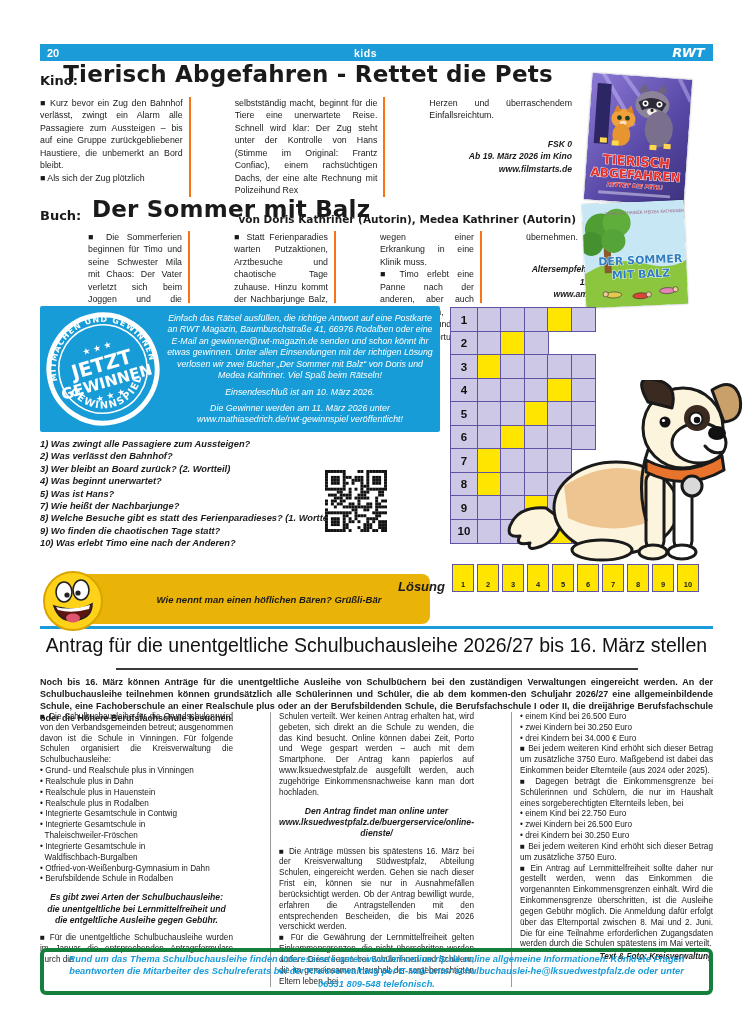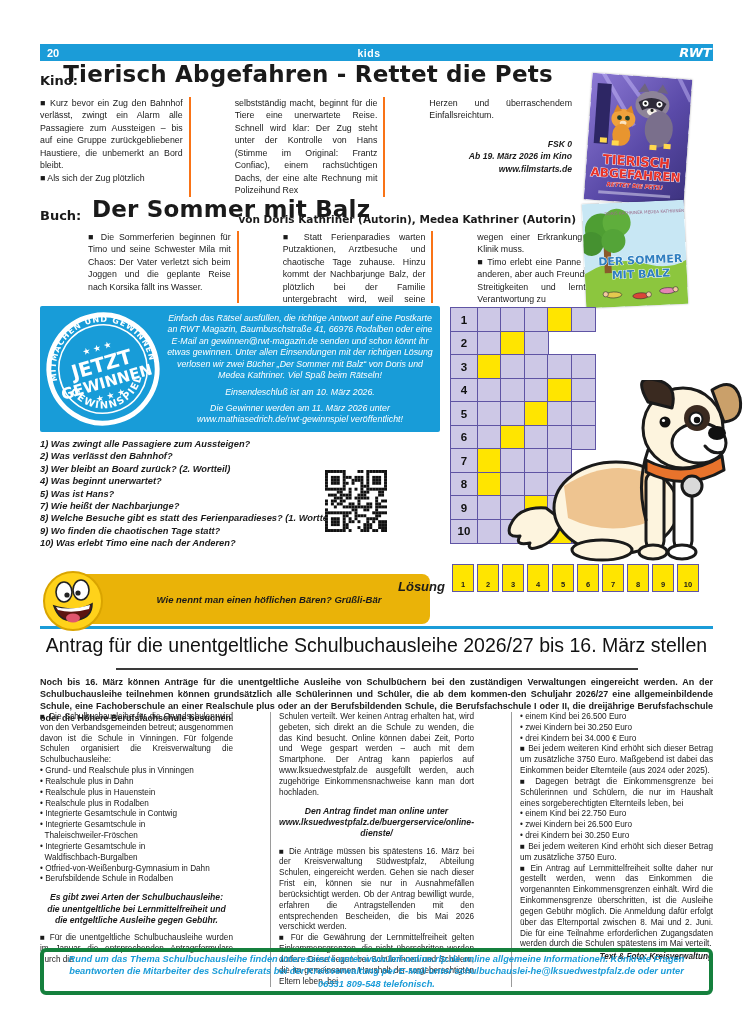--- a/index.html
+++ b/index.html
@@ -6,21 +6,21 @@
   .page{position:relative;width:753px;height:1024px;background:#ffffff;margin:0 auto;
         font-family:"Liberation Sans",sans-serif;color:#1a1a1a;overflow:hidden;}
   .abs{position:absolute;}
   .ml{white-space:pre-line;}
 
   
   .hbar{left:40px;top:44px;width:673px;height:17px;background:#1b9cd8;color:#fff;
         display:flex;align-items:center;}
   .hnum{font-size:11px;font-weight:bold;padding-left:7px;width:40px;}
   .hkids{flex:1;text-align:center;font-size:10.5px;font-weight:bold;letter-spacing:.5px;}
-  .hbrand{width:60px;text-align:right;padding-right:2px;font-size:13px;font-weight:900;
+  .hbrand{width:60px;text-align:right;padding-right:9px;font-size:13px;font-weight:900;
           font-style:italic;font-family:"DejaVu Sans",sans-serif;letter-spacing:-.5px;}
 
   
   .kicker{font-family:"DejaVu Sans",sans-serif;font-weight:bold;font-size:13px;}
   .bigtitle{font-family:"DejaVu Sans",sans-serif;font-weight:bold;font-size:23px;letter-spacing:.2px;}
   .byline{font-family:"DejaVu Sans",sans-serif;font-weight:bold;font-size:10.5px;text-align:right;}
 
   
   .cols{display:flex;}
   .ncol{flex:1;padding:0 6px;font-size:8.8px;line-height:1.42;text-align:justify;}
@@ -168,20 +168,25 @@
   </div>
 
   <div class="abs kicker" style="left:40px;top:208px;">Buch:</div>
   <div class="abs bigtitle" style="left:92px;top:196px;">Der Sommer mit Balz</div>
   <div class="abs byline" style="left:200px;top:213px;width:376px;">von Doris Kathriner (Autorin), Medea Kathriner (Autorin)</div>
   <div class="abs cols" style="left:40px;top:231px;width:538px;height:72px;margin-left:48px;">
     <div class="ncol ml">■ Die Sommerferien beginnen für Timo und seine Schwester Mila mit Chaos: Der Vater verletzt sich beim Joggen und die geplante Reise nach Korsika fällt ins Wasser.</div>
     <div class="ncol ml">■ Statt Ferienparadies warten Putzaktionen, Arztbesuche und chaotische Tage zuhause. Hinzu kommt der Nachbarjunge Balz, der plötzlich bei der Familie untergebracht wird, weil seine Mutter</div>
     <div class="ncol ml">wegen einer Erkrankung in eine Klinik muss.
 ■ Timo erlebt eine Panne nach der anderen, aber auch Freundschaften, Streitigkeiten und lernt dabei Verantwortung zu</div>
+    <div class="ncol">
+      <span class="ml">übernehmen.</span>
+      <div class="info ml" style="margin-top:20px;">Altersempfehlung: ab 12 Jahren
+www.amazon.de</div>
+    </div>
   </div>
 
   <div class="abs cover">
     <svg width="102" height="104" viewBox="0 0 102 104">
       <rect width="102" height="104" fill="#c8e7f4"></rect>
       <path d="M0 70 Q30 52 60 62 Q85 70 102 60 L102 104 L0 104 Z" fill="#8cc63e"></path>
       <g>
         <rect x="20" y="40" width="7" height="30" fill="#8a5a2b"></rect>
         <circle cx="18" cy="26" r="16" fill="#4e9e33"></circle>
         <circle cx="34" cy="20" r="14" fill="#5fae3c"></circle>

